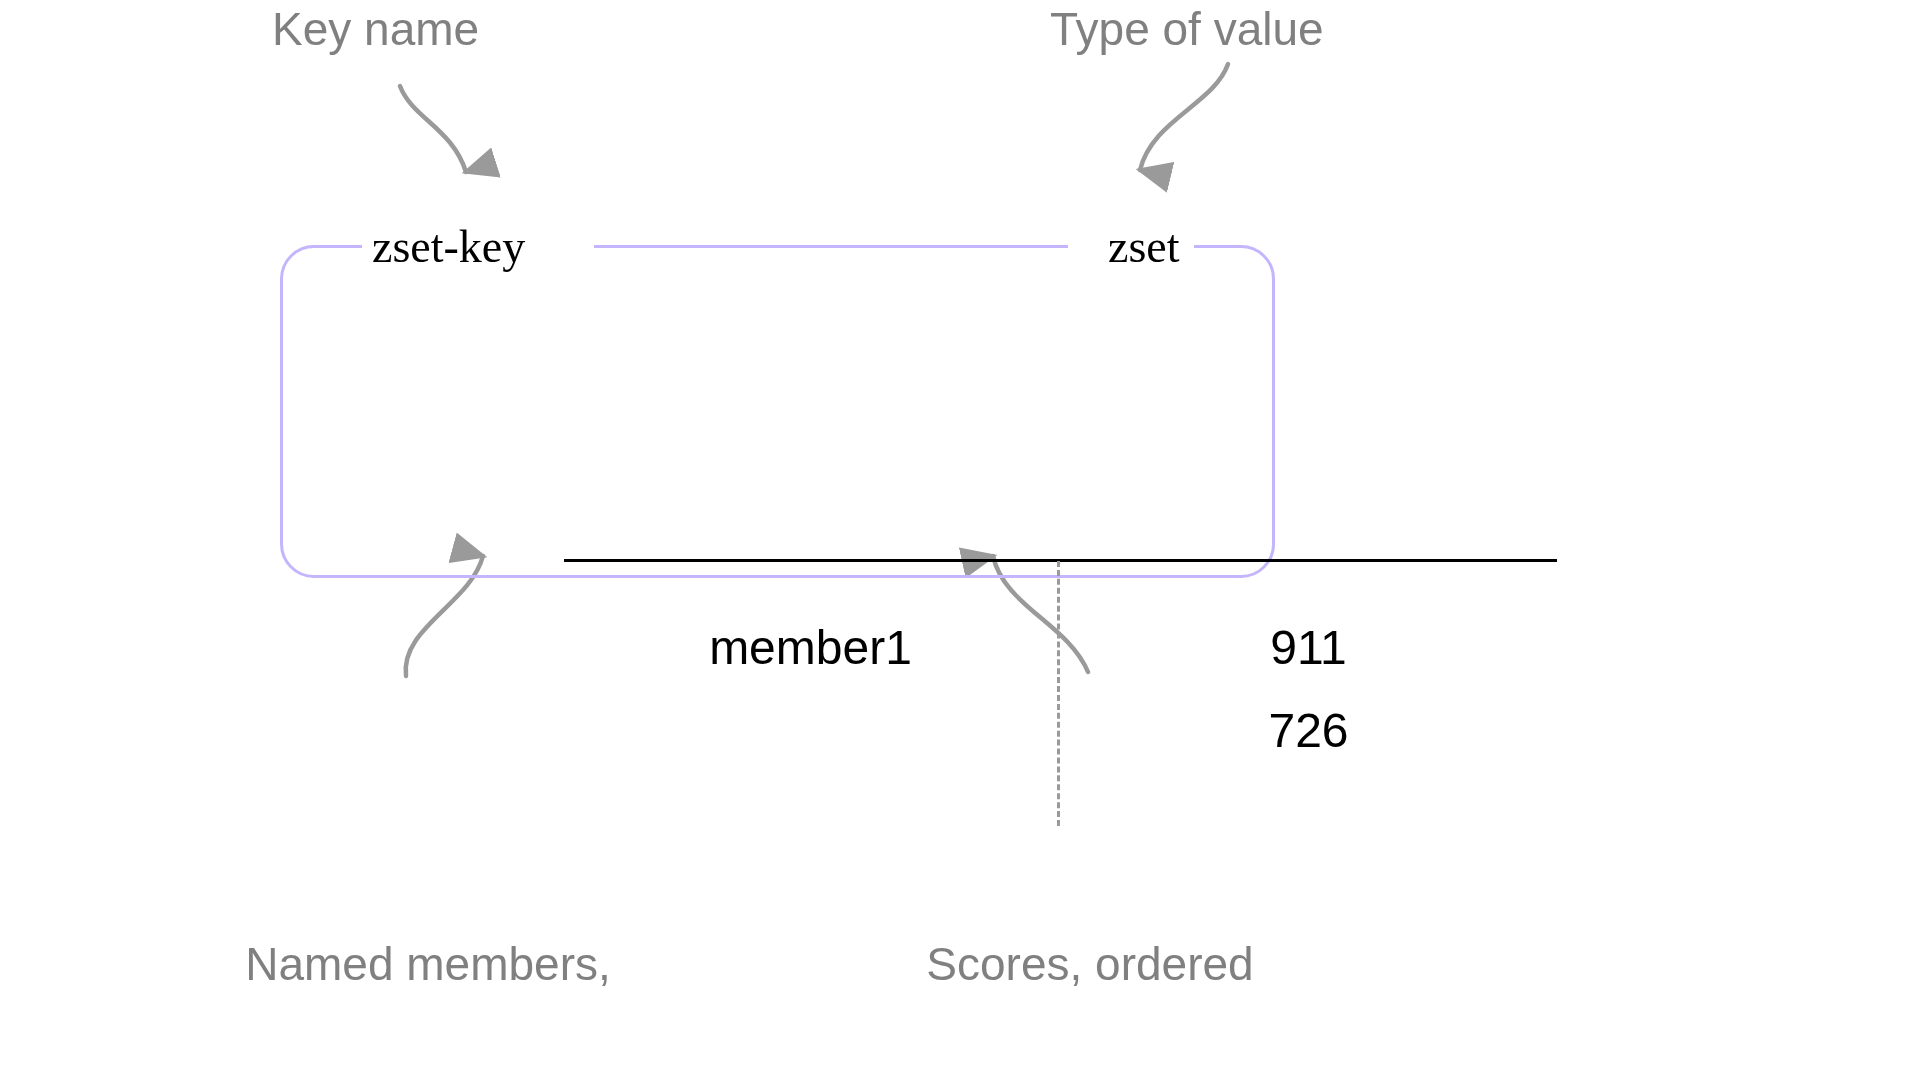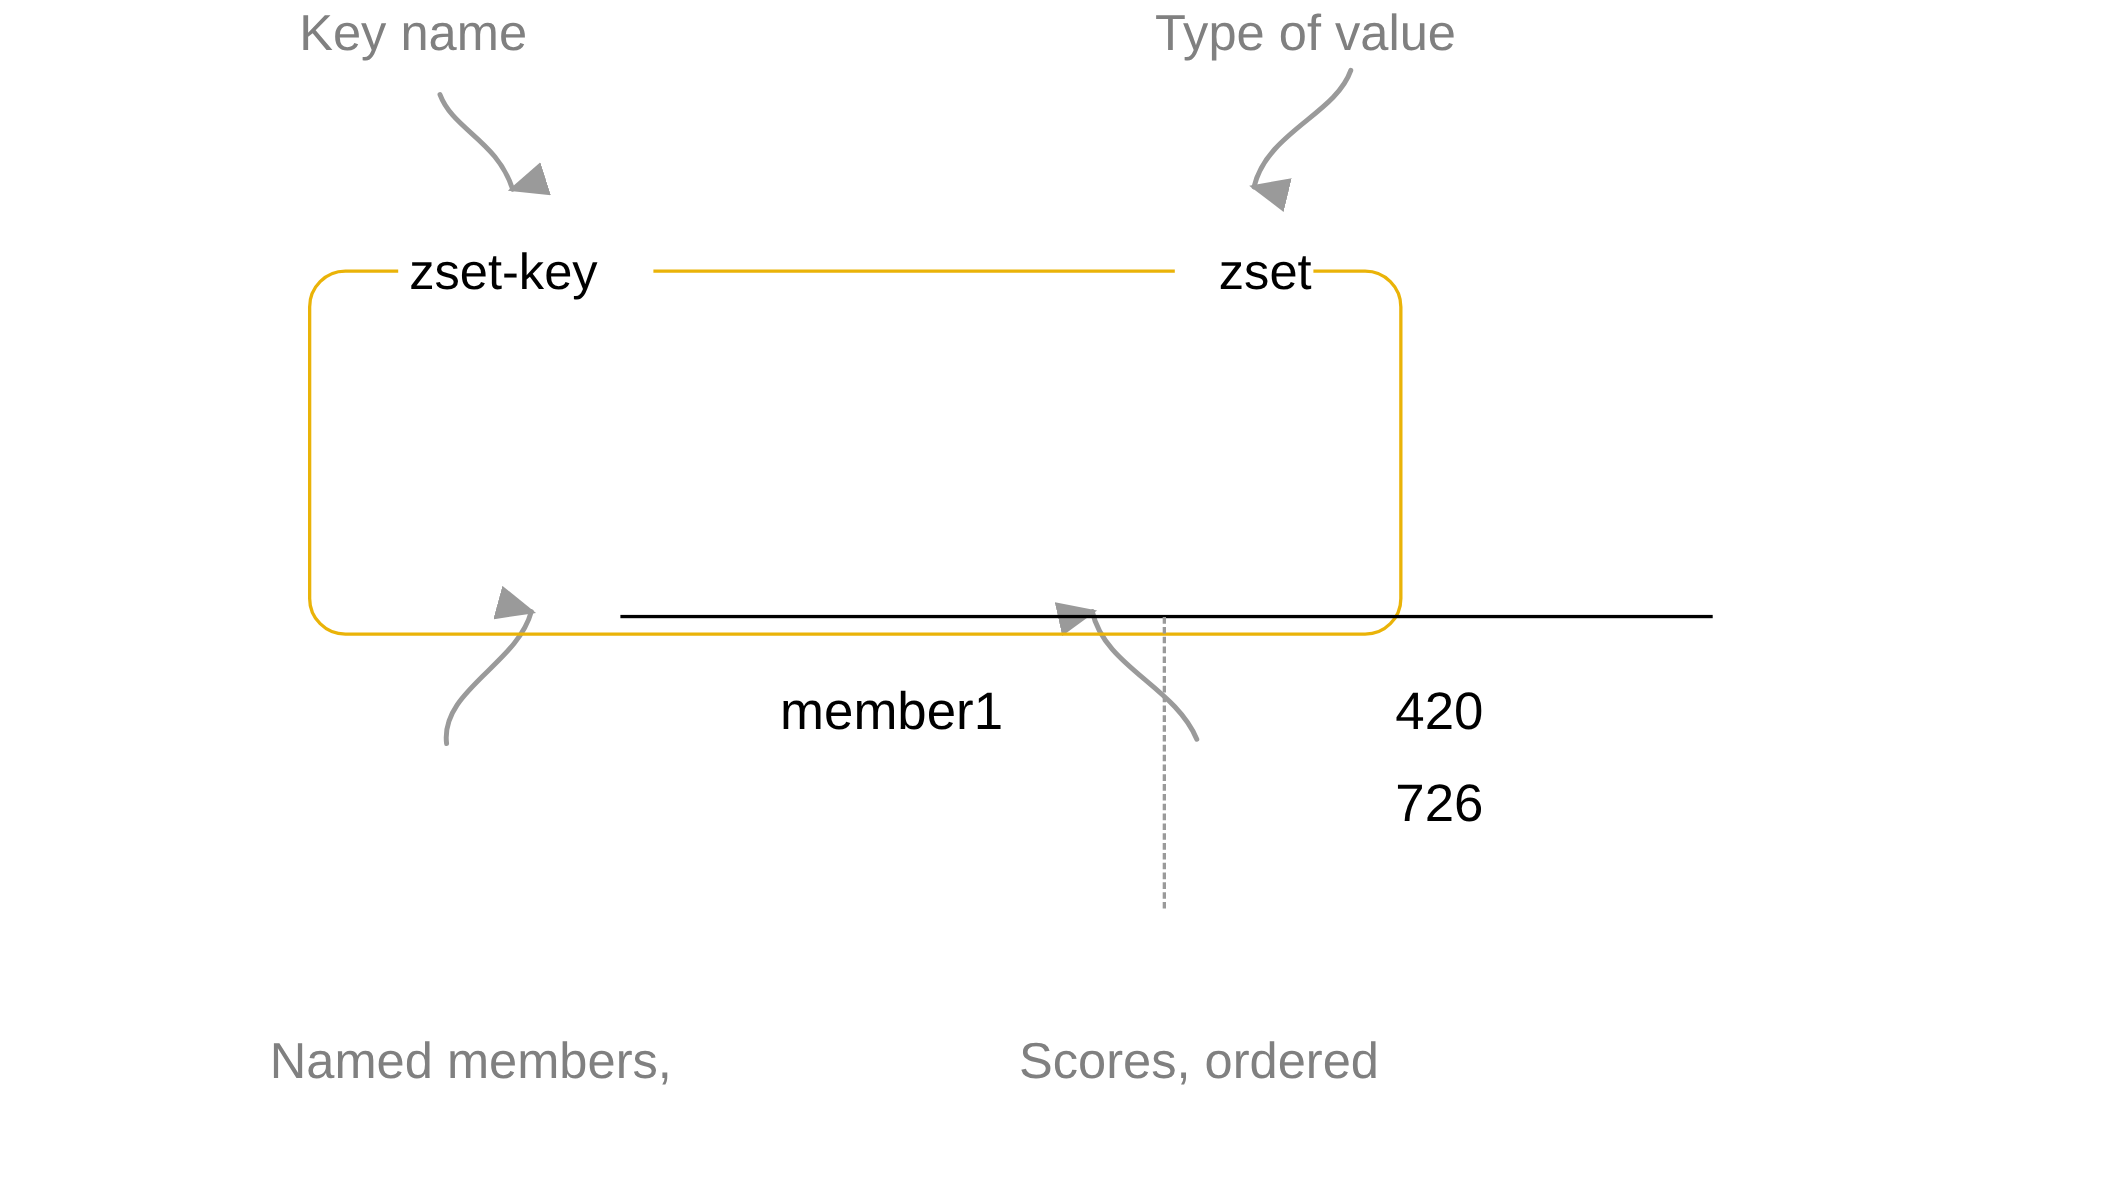--- a/index.html
+++ b/index.html
@@ -46,40 +46,41 @@
   #anno-scores     { left: 868px;  top: 828px;  width: 444px; text-align: center; }
 
   
   #keybox {
     position: absolute;
     left: 280px;
     top: 245px;
     width: 995px;
     height: 333px;
     box-sizing: border-box;
-    border: 3px solid #eab308;
+    border: 3px solid #c4b5fd;
     border-radius: 34px;
   }
   
   .top-mask {
     position: absolute;
     top: 238px;
     height: 16px;
     background: #ffffff;
   }
   #mask-left  { left: 362px;  width: 232px; }
   #mask-right { left: 1068px; width: 126px; }
 
   
   .box-label {
     position: absolute;
     color: #000000;
     font-size: 46px;
     line-height: 1;
     white-space: nowrap;
+    font-family: Liberation Serif, serif;
   }
   #label-zset-key { left: 372px;  top: 224px; }
   #label-zset     { left: 1108px; top: 224px; }
 
   
   #inner-rule {
     position: absolute;
     left: 281px;
     top: 311px;
     width: 993px;
@@ -171,21 +172,21 @@
     
   </div>
 
   <div id="keybox">
     <div id="inner-rule"></div>
     <div id="col-divider"></div>
 
     <div id="rows">
       <div class="row row-0">
         <div class="cell cell-member">member1</div>
-        <div class="cell cell-score">420</div>
+        <div class="cell cell-score">911</div>
       </div>
       <div class="row row-1">
         <div class="cell cell-score">726</div>
       </div>
     </div>
   </div>
 
   <div class="top-mask" id="mask-left"></div>
   <div class="top-mask" id="mask-right"></div>
 

